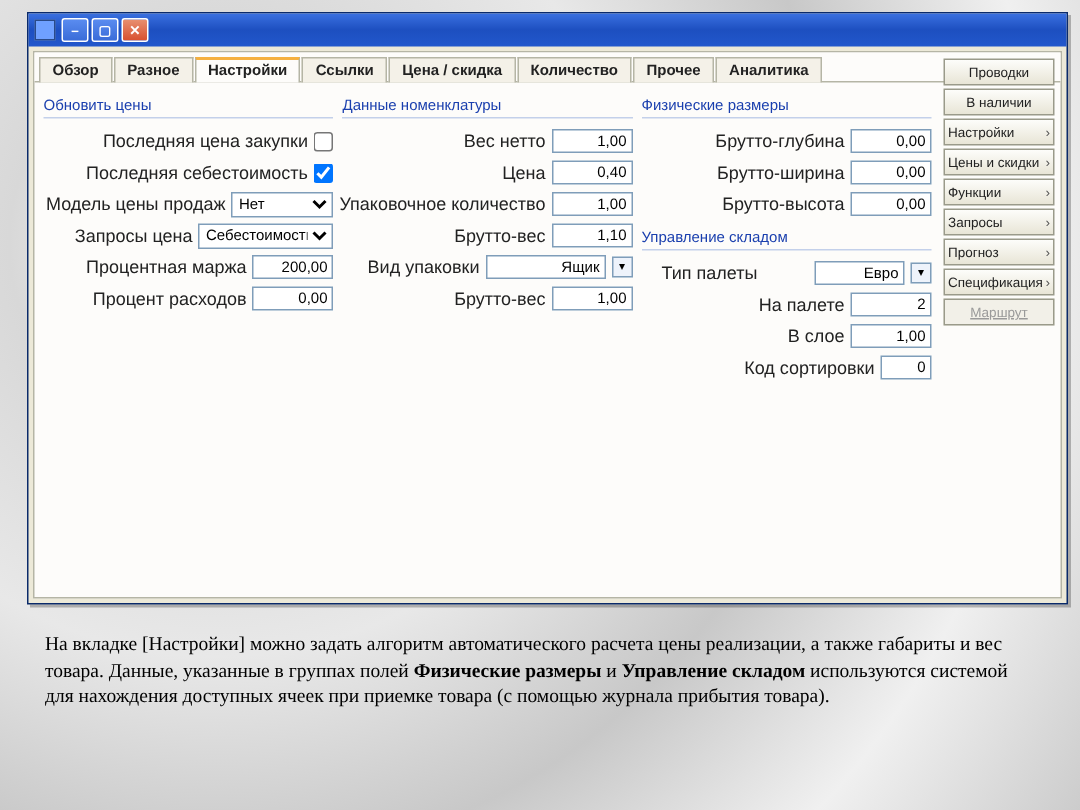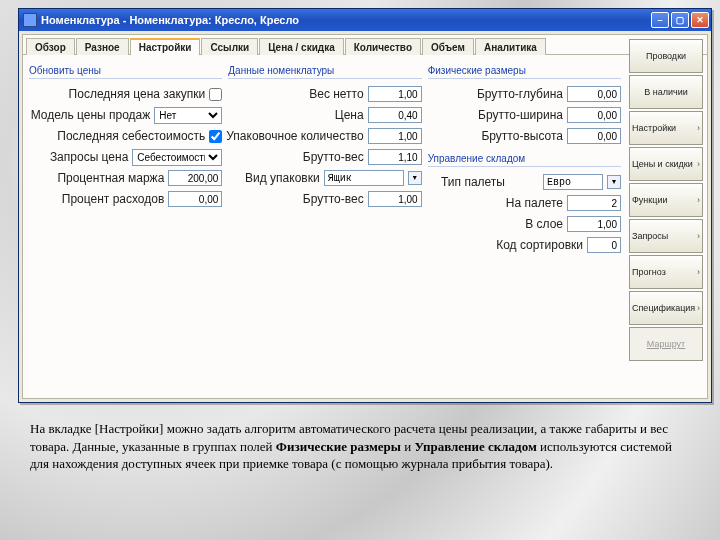--- a/index.html
+++ b/index.html
@@ -110,21 +110,21 @@
   }
   .row input[type=text] {
     width: 54px;
     height: 16px;
     border: 1px solid #7f9db9;
     font-size: 10px;
     padding: 0 3px;
     text-align: right;
     background: #fff;
   }
-  .row input.wide { width: 80px; text-align: left; font-family: Liberation Mono, monospace; }
+  .row input.wide { width: 80px; text-align: right; }
   .row select {
     height: 17px;
     border: 1px solid #7f9db9;
     font-size: 10px;
     background: #fff;
   }
   .row input[type=checkbox] { width: 13px; height: 13px; }
   .pill-btn {
     width: 14px; height: 14px;
     border: 1px solid #7f9db9;
@@ -132,21 +132,21 @@
     font-size: 8px; line-height: 12px; text-align: center;
   }
   .sidebar {
     position: absolute;
     right: 4px; top: 4px;
     width: 74px;
     display: flex; flex-direction: column;
     gap: 2px;
   }
   .side-btn {
-    height: 34px;
+    height: 18px;
     border: 1px solid #9a9a8a;
     background: linear-gradient(#fdfdfa,#e8e5d6);
     font-size: 9px;
     display: flex; align-items: center; justify-content: center;
     padding: 0 2px;
     color: #222;
     white-space: nowrap;
   }
   .side-btn.chev::after {
     content: "›";
@@ -164,57 +164,56 @@
     color: #000;
   }
   .caption b { font-weight: bold; }
 </style>
 </head>
 <body>
 
 <div class="window">
   <div class="titlebar">
     <div class="title-icon"></div>
-    <div class="title-text">Номенклатура - Номенклатура: Кресло, Кресло</div>
     <div class="win-btns">
       <div class="win-btn win-min">–</div>
       <div class="win-btn win-max">▢</div>
       <div class="win-btn win-close">✕</div>
     </div>
   </div>
 
   <div class="client">
     <div class="tabs">
       <div class="tab">Обзор</div>
       <div class="tab">Разное</div>
       <div class="tab active">Настройки</div>
       <div class="tab">Ссылки</div>
       <div class="tab">Цена / скидка</div>
       <div class="tab">Количество</div>
-      <div class="tab">Объем</div>
+      <div class="tab">Прочее</div>
       <div class="tab">Аналитика</div>
     </div>
 
     <div class="content">
 
       <div class="col">
         <div class="group-title">Обновить цены</div>
         <div class="row">
           <label>Последняя цена закупки</label>
           <input type="checkbox" style="">
+        </div>
+        <div class="row">
+          <label>Последняя себестоимость</label>
+          <input type="checkbox" checked="" style="">
         </div>
         <div class="row">
           <label>Модель цены продаж</label>
           <select style="width:68px">
             <option>Нет</option>
           </select>
-        </div>
-        <div class="row">
-          <label>Последняя себестоимость</label>
-          <input type="checkbox" checked="" style="">
         </div>
         <div class="row">
           <label>Запросы цена</label>
           <select style="width:90px">
             <option>Себестоимость</option>
           </select>
         </div>
         <div class="row">
           <label>Процентная маржа</label>
           <input type="text" value="200,00" style="">

